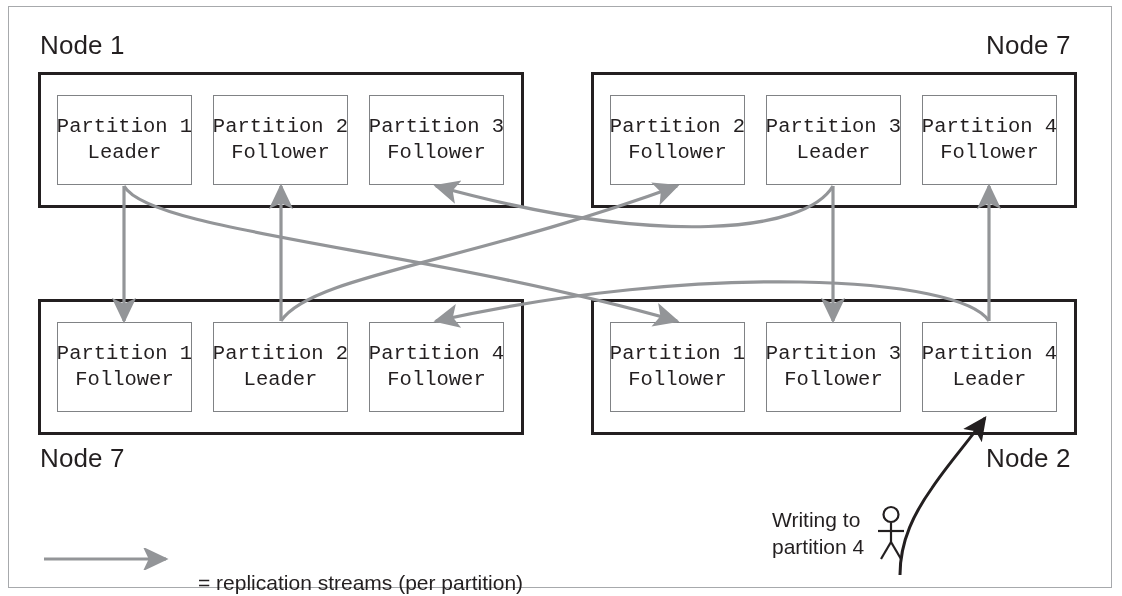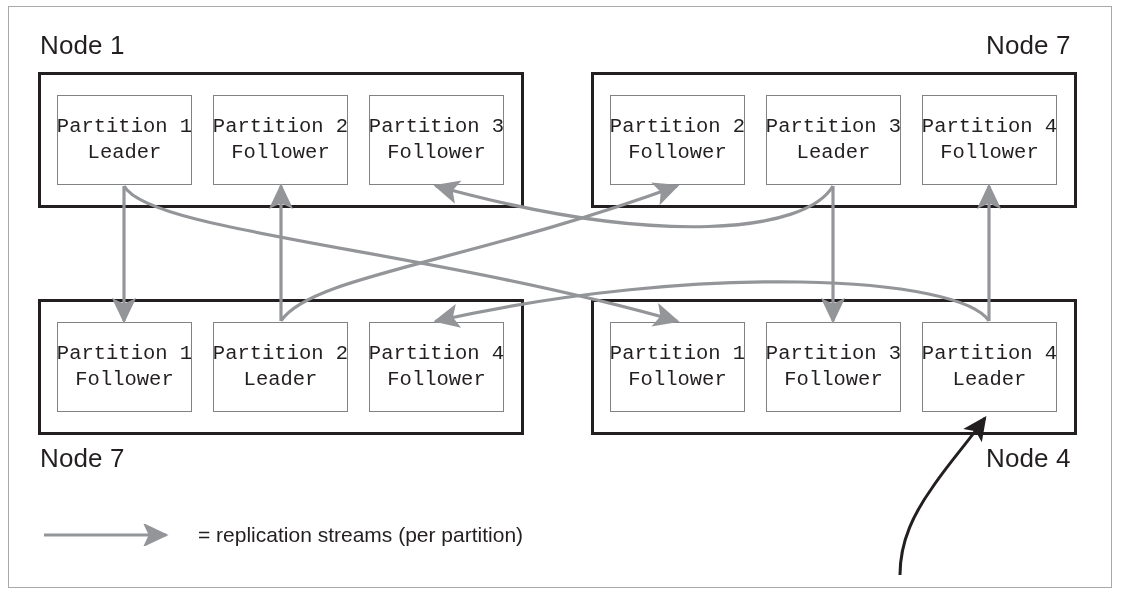--- a/index.html
+++ b/index.html
@@ -85,20 +85,21 @@
     width: 140px;
     height: 22px;
     flex: 0 0 auto;
   }
   #legend-text {
     font-size: 21px;
     line-height: 26px;
     color: #231f20;
     margin-left: 16px;
     white-space: nowrap;
+    margin-top: 48px;
   }
   
   #writer {
     position: absolute;
     left: 772px;
     top: 505px;
     display: flex;
     align-items: center;
   }
   #writer-text {
@@ -173,21 +174,21 @@
     <div class="p-role">Follower</div>
   </div>
   <div class="partition" style="left:766px; top:322px; width:135px; height:90px;">
     <div class="p-name">Partition 3</div>
     <div class="p-role">Follower</div>
   </div>
   <div class="partition" style="left:922px; top:322px; width:135px; height:90px;">
     <div class="p-name">Partition 4</div>
     <div class="p-role">Leader</div>
   </div>
-  <div class="node-label" style="left:986px; top:443px;">Node 4</div>
+  <div class="node-label" style="left:986px; top:443px;">Node 2</div>
 
   <svg id="arrows" viewBox="0 0 1122 596">
     <defs>
       <marker id="repl-head" markerWidth="9" markerHeight="9" refX="7.2" refY="4.5" orient="auto" markerUnits="strokeWidth">
         <path d="M0,0.7 L8,4.5 L0,8.3 L1.8,4.5 Z" fill="#939598"></path>
       </marker>
       <marker id="writer-head" markerWidth="9" markerHeight="9" refX="7.2" refY="4.5" orient="auto" markerUnits="strokeWidth">
         <path d="M0,0.7 L8,4.5 L0,8.3 L1.8,4.5 Z" fill="#231f20"></path>
       </marker>
     </defs>
@@ -219,14 +220,27 @@
       <defs>
         <marker id="legend-head" markerWidth="9" markerHeight="9" refX="7.2" refY="4.5" orient="auto" markerUnits="strokeWidth">
           <path d="M0,0.7 L8,4.5 L0,8.3 L1.8,4.5 Z" fill="#939598"></path>
         </marker>
       </defs>
       <path d="M2,11 L124,11" stroke="#939598" stroke-width="3.2" fill="none" marker-end="url(#legend-head)"></path>
     </svg>
     <div id="legend-text">= replication streams (per partition)</div>
   </div>
 
+  <div id="writer">
+    <div id="writer-text">
+      <div>Writing to</div>
+      <div>partition 4</div>
+    </div>
+    <svg id="writer-figure" viewBox="0 0 34 56">
+      <circle cx="17" cy="9.5" r="7.5" stroke="#231f20" stroke-width="2.2" fill="none"></circle>
+      <path d="M17,17.5 L17,37" stroke="#231f20" stroke-width="2.2" fill="none"></path>
+      <path d="M4,26 L30,26" stroke="#231f20" stroke-width="2.2" fill="none"></path>
+      <path d="M17,37 L7,54" stroke="#231f20" stroke-width="2.2" fill="none"></path>
+      <path d="M17,37 L27,54" stroke="#231f20" stroke-width="2.2" fill="none"></path>
+    </svg>
+  </div>
 
 </div>
 
 </body></html>

